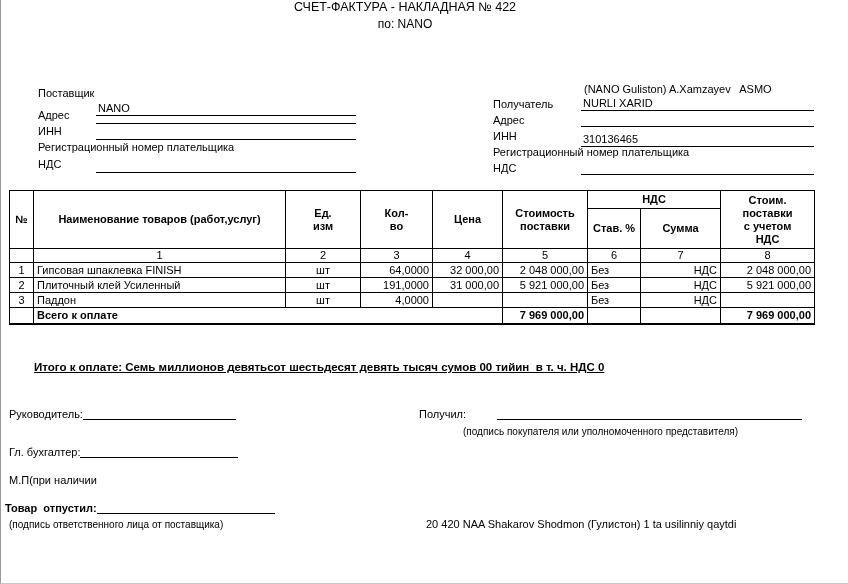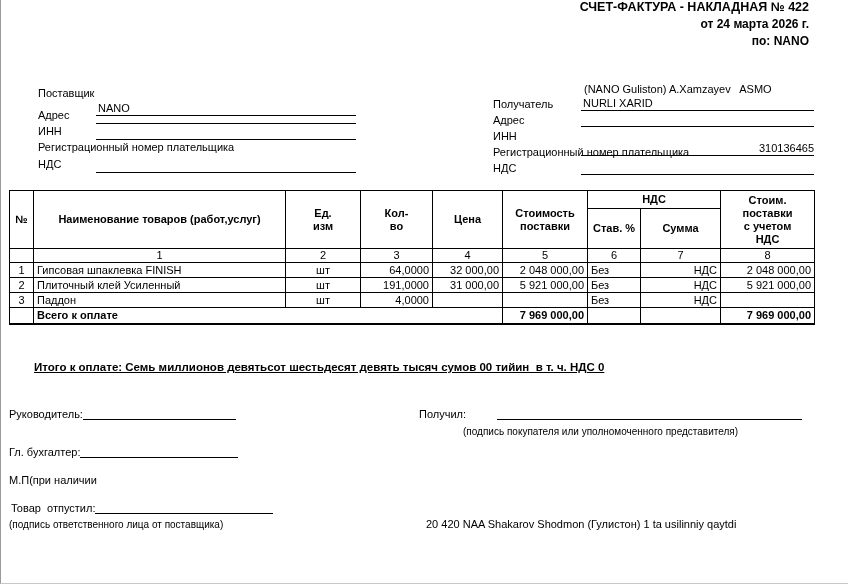--- a/index.html
+++ b/index.html
@@ -2,21 +2,21 @@
 <html><head>
 <meta charset="utf-8">
 <style>
   * { margin:0; padding:0; box-sizing:border-box; }
   html,body { width:848px; height:584px; background:#fff; overflow:hidden; }
   body { font-family:"Liberation Sans", sans-serif; font-size:11px; color:#000; position:relative;
          border-left:1px solid #9a9a9a; border-bottom:1px solid #c8c8c8; }
   .abs { position:absolute; }
   .b { font-weight:bold;text-decoration:underline; }
   .pre { white-space:pre; }
-  .title-block { left:0; top:7; width:808px; text-align:right; font-weight:bold; }
+  .title-block { left:0; top:7; width:808px; text-align:center; font-weight:normal; }
   .title-line1 { font-size:12.5px; }
   .title-line2, .title-line3 { font-size:12px; margin-top:3px; }
   .fieldline { border-bottom:1px solid #000; display:inline-block; height:14px;
                font-size:11px; padding-left:2px; vertical-align:bottom; overflow:hidden; white-space:nowrap; }
   .lbl { font-size:11px; }
   table.inv { position:absolute; left:8px; top:190px; border-collapse:collapse; table-layout:fixed;
               width:805px; font-size:11px; border:1px solid #000; border-bottom:2px solid #000; }
   table.inv th, table.inv td { border:1px solid #000; padding:0 3px; overflow:hidden; }
   table.inv th { font-weight:bold; text-align:center; vertical-align:middle; white-space:pre-line; line-height:13px; }
   tr.numrow td { height:14px; text-align:center; font-weight:normal; padding:0; line-height:13px; }
@@ -26,21 +26,20 @@
   .ta-c { text-align:center; }
   .ta-l { text-align:left;margin-left:44px; }
   .sig-line { border-bottom:1px solid #000; display:inline-block; height:13px; vertical-align:bottom; }
   .small { font-size:10px; }
 </style>
 </head>
 <body>
 
 <div class="abs title-block">
   <div class="title-line1">СЧЕТ-ФАКТУРА - НАКЛАДНАЯ № 422</div>
-  <div class="title-line2">от 24 марта 2026 г.</div>
   <div class="title-line3">по: NANO</div>
 </div>
 
 <div>
   <span class="abs lbl" style="left:37px; top:87px;">Поставщик</span>
   <span class="abs fieldline" style="left:95px; top:94px; width:260px;margin-top:8px;">NANO</span>
 
   <span class="abs lbl" style="left:37px; top:109px;">Адрес</span>
   <span class="abs fieldline" style="left:95px; top:110px; width:260px;"></span>
 
@@ -56,21 +55,21 @@
 <div>
   <span class="abs lbl pre" style="left:583px; top:83px;">(NANO Guliston) A.Xamzayev   ASMO</span>
 
   <span class="abs lbl" style="left:492px; top:98px;">Получатель</span>
   <span class="abs fieldline" style="left:580px; top:97px; width:233px;">NURLI XARID</span>
 
   <span class="abs lbl" style="left:492px; top:114px;">Адрес</span>
   <span class="abs fieldline" style="left:580px; top:113px; width:233px;"></span>
 
   <span class="abs lbl" style="left:492px; top:130px;">ИНН</span>
-  <span class="abs fieldline" style="left:580px; top:142px; width:233px;text-align:right;">310136465</span>
+  <span class="abs fieldline" style="left:580px; top:133px; width:233px;">310136465</span>
 
   <span class="abs lbl" style="left:492px; top:146px;">Регистрационный номер плательщика</span>
 
   <span class="abs lbl" style="left:492px; top:162px;">НДС</span>
   <span class="abs fieldline" style="left:580px; top:161px; width:233px;"></span>
 </div>
 
 <table class="inv">
   <colgroup>
     <col style="width:24px">
@@ -171,18 +170,18 @@
   <span class="lbl">Получил:</span><span class="sig-line" style="width:305px; margin-left:31px;"></span>
 </div>
 <div class="abs small" style="left:462px; top:426px;">(подпись покупателя или уполномоченного представителя)</div>
 
 <div class="abs" style="left:8px; top:445px;">
   <span class="lbl">Гл. бухгалтер:</span><span class="sig-line" style="width:158px;"></span>
 </div>
 
 <div class="abs lbl" style="left:8px; top:474px; width:101px; overflow:hidden; white-space:nowrap;">М.П(при наличии</div>
 
-<div class="abs" style="left:10px; top:501px;">
+<div class="abs" style="left:4px; top:501px;font-weight:bold;">
   <span class="lbl pre">Товар  отпустил:</span><span class="sig-line" style="width:178px;"></span>
 </div>
 <div class="abs small" style="left:8px; top:519px;">(подпись ответственного лица от поставщика)</div>
 
 <div class="abs" style="left:425px; top:518px; font-size:11px;">20 420 NAA Shakarov Shodmon (Гулистон) 1 ta usilinniy qaytdi</div>
 
 </body></html>

